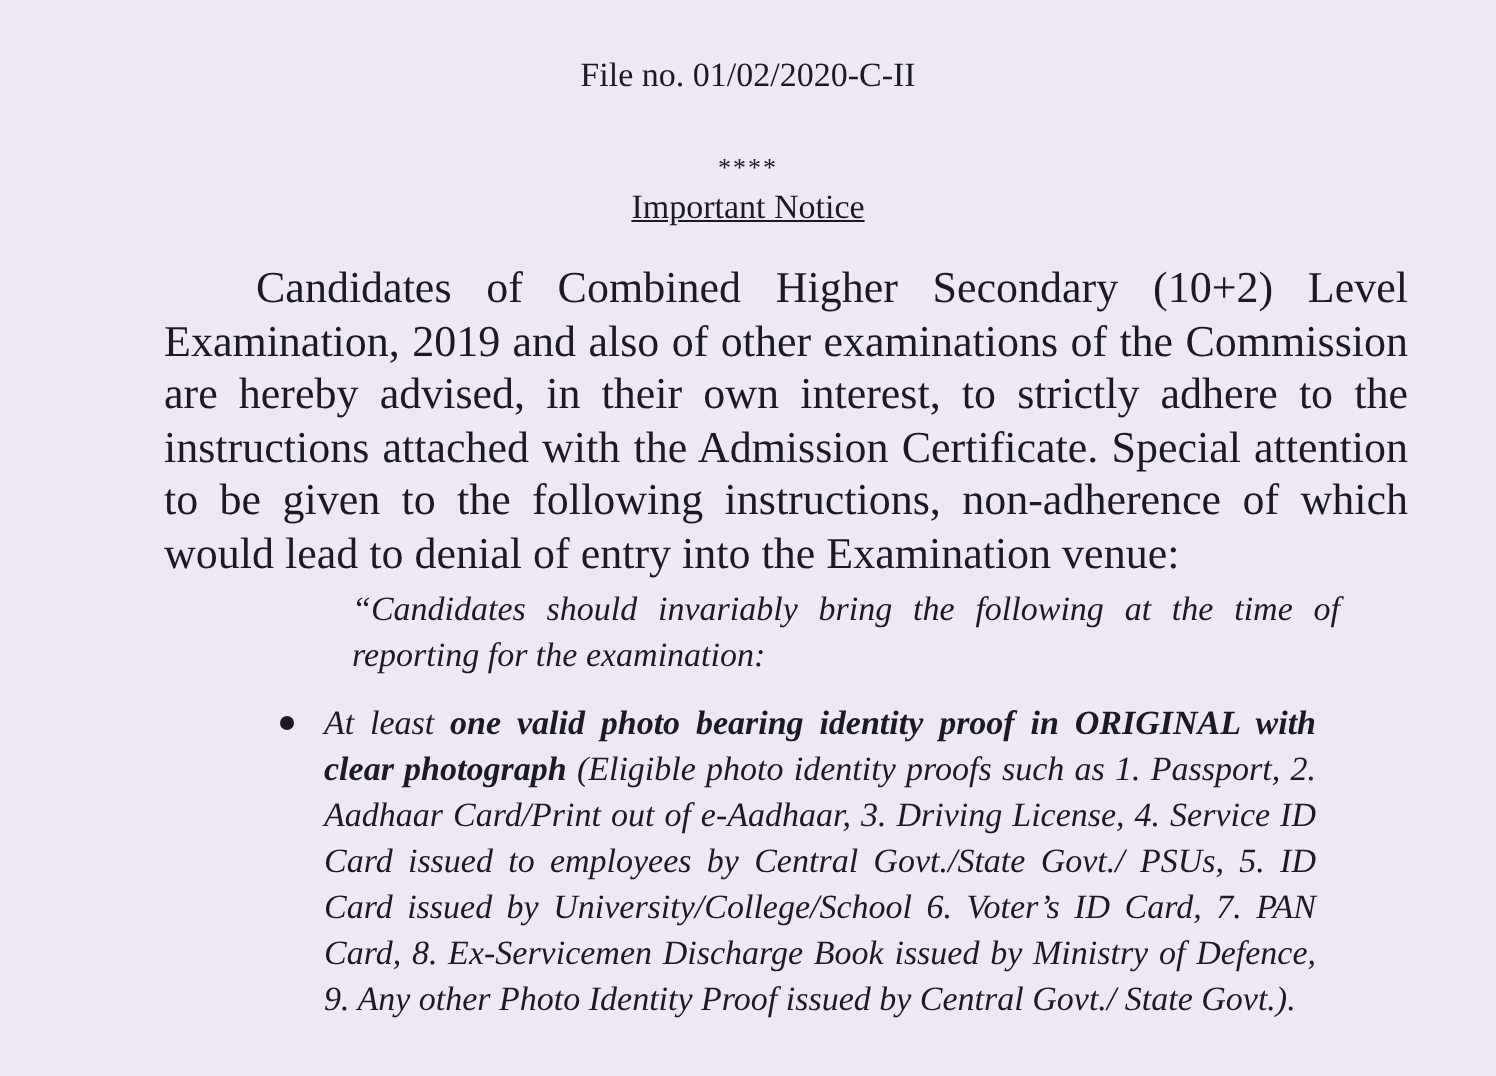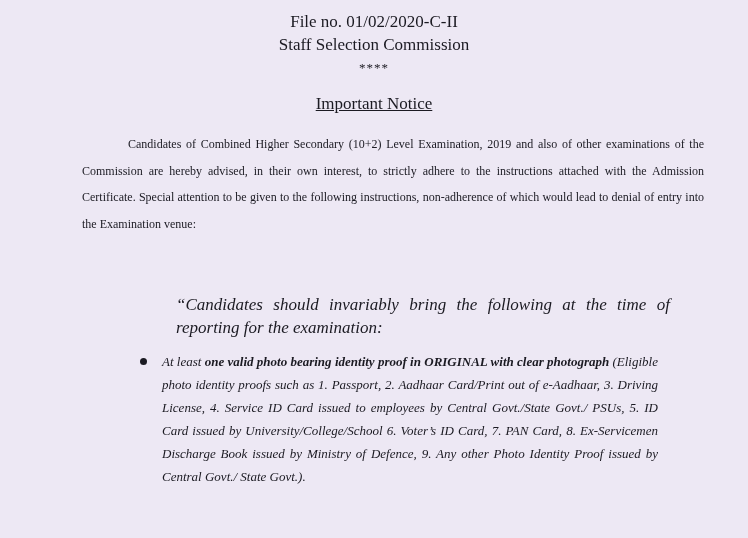--- a/index.html
+++ b/index.html
@@ -6,59 +6,58 @@
     body {
       width: 748px; height: 538px; overflow: hidden;
       background: #ede8f4;
       font-family: "Liberation Serif", "DejaVu Serif", serif;
       color: #1b1a22;
       position: relative;
     }
     .page { position: absolute; left: 0; top: 0; width: 748px; height: 538px; }
     .header-line {
       position: absolute; left: 0; width: 748px; text-align: center;
-      font-size: 17px; line-height: 20px;
+      font-size: 17px; line-height: 20px; margin-top: 16px;
     }
     #file-no { top: 12px; }
     #org { top: 35px; }
     #stars { top: 58px; font-size: 13px; letter-spacing: 1px; }
     #notice-title {
       position: absolute; top: 94px; left: 0; width: 748px; text-align: center;
       font-weight: normal; font-size: 17px; text-decoration: underline;
     }
     .para {
       position: absolute; left: 82px; width: 622px;
-      font-size: 12px; line-height: 26.5px; text-align: justify;
+      font-size: 22px; line-height: 26.5px; text-align: justify;
     }
     #intro { top: 131px; }
     .para .indent { display: inline-block; width: 46px; }
     .quote {
       position: absolute; left: 176px; width: 494px;
       font-size: 17px; line-height: 23px; font-style: italic; text-align: justify;
     }
     #quote-lead { top: 293px; }
     .bullet-wrap {
       position: absolute; left: 136px; top: 350px; width: 522px;
     }
     .bullet-dot {
       position: absolute; left: 4px; top: 8px;
       width: 7px; height: 7px; border-radius: 50%; background: #1b1a22;
     }
     .bullet-text {
-      margin-left: 26px; font-size: 13px; line-height: 23px;
+      margin-left: 26px; font-size: 17px; line-height: 23px;
       font-style: italic; text-align: justify;
     }
     .bullet-text b { font-weight: bold; }
   </style>
 </head>
 <body>
 
 <div class="page">
   <div class="header-line" id="file-no">File no. 01/02/2020-C-II</div>
-  <div class="header-line" id="org">Staff Selection Commission</div>
   <div class="header-line" id="stars">****</div>
 
   <div id="notice-title">Important Notice</div>
 
   <div class="para" id="intro"><span class="indent"></span><span>Candidates of Combined Higher Secondary (10+2) Level Examination, 2019 and also of other examinations of the Commission are hereby advised, in their own interest, to strictly adhere to the instructions attached with the Admission Certificate. Special attention to be given to the following instructions, non-adherence of which would lead to denial of entry into the Examination venue:</span></div>
 
   <div class="quote" id="quote-lead">“Candidates should invariably bring the following at the time of reporting for the examination:</div>
 
   <div class="bullet-wrap">
     <div class="bullet-dot"></div>

